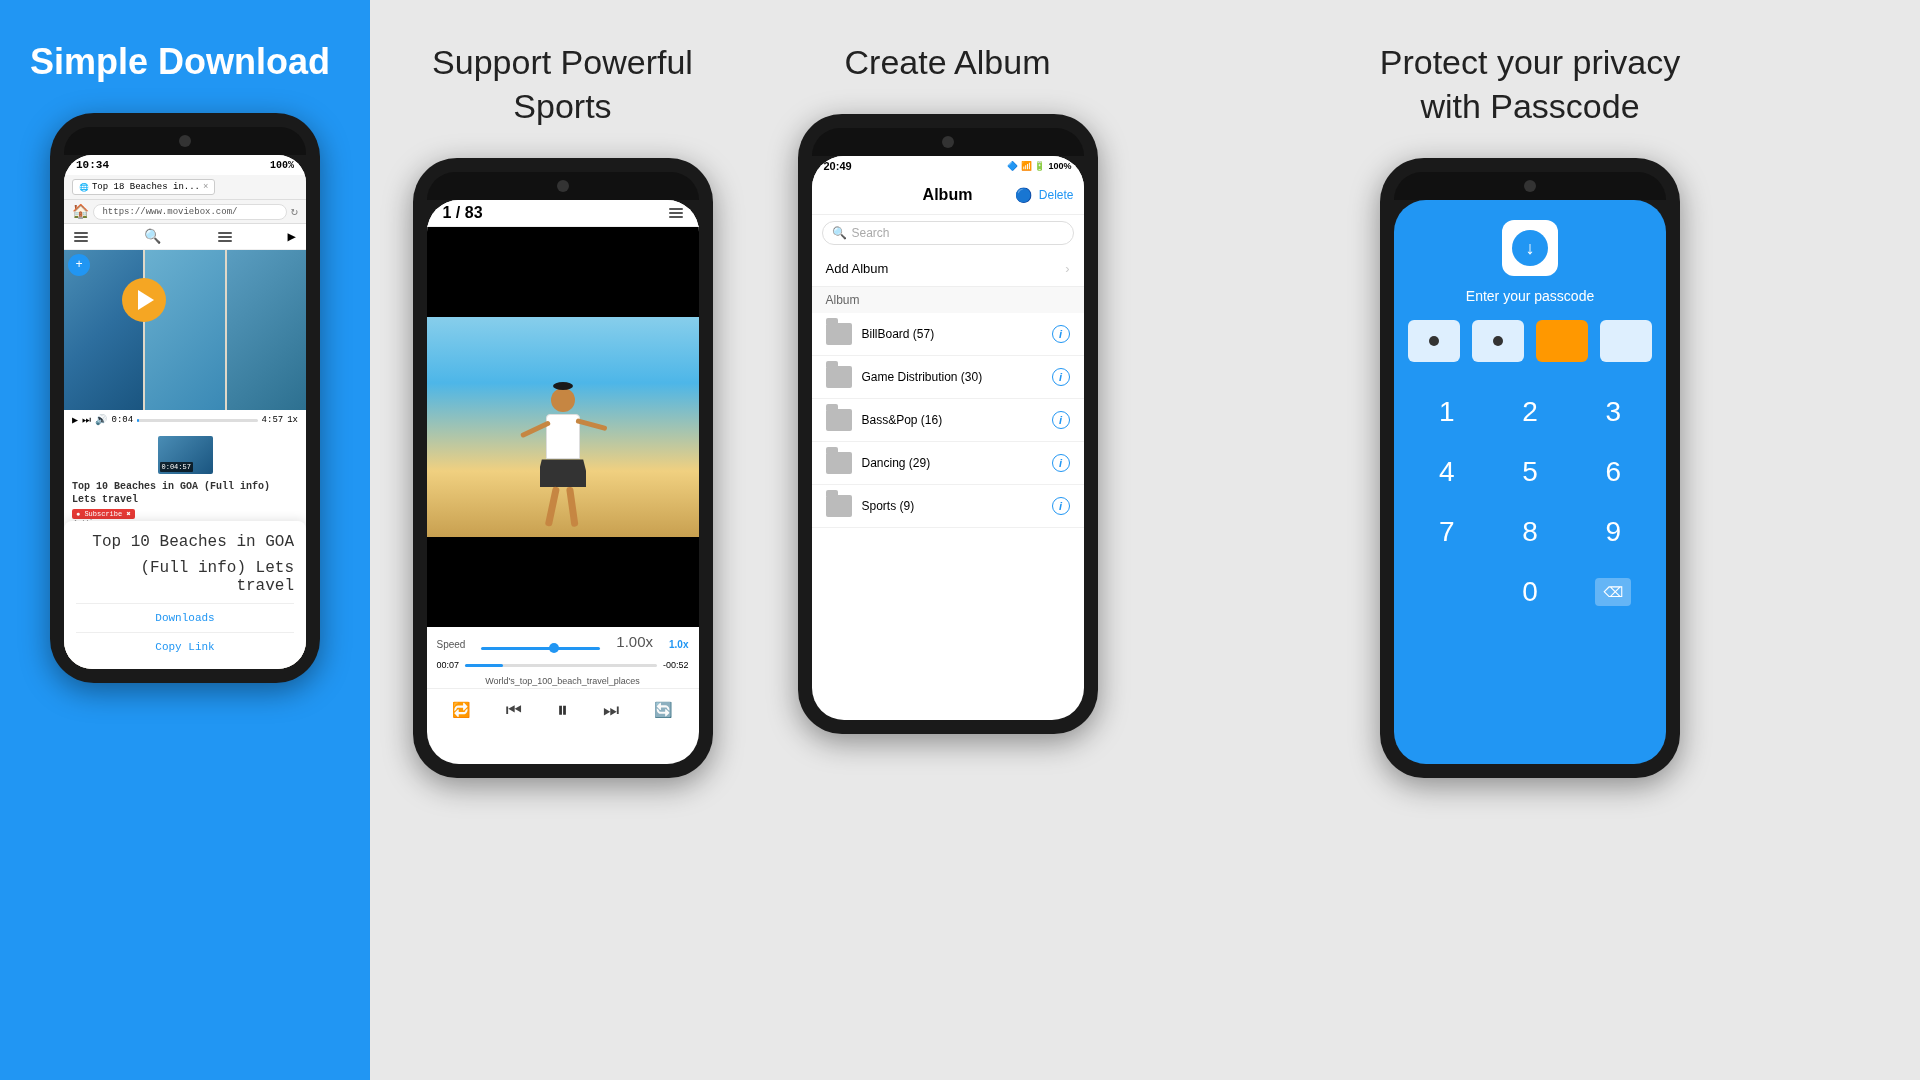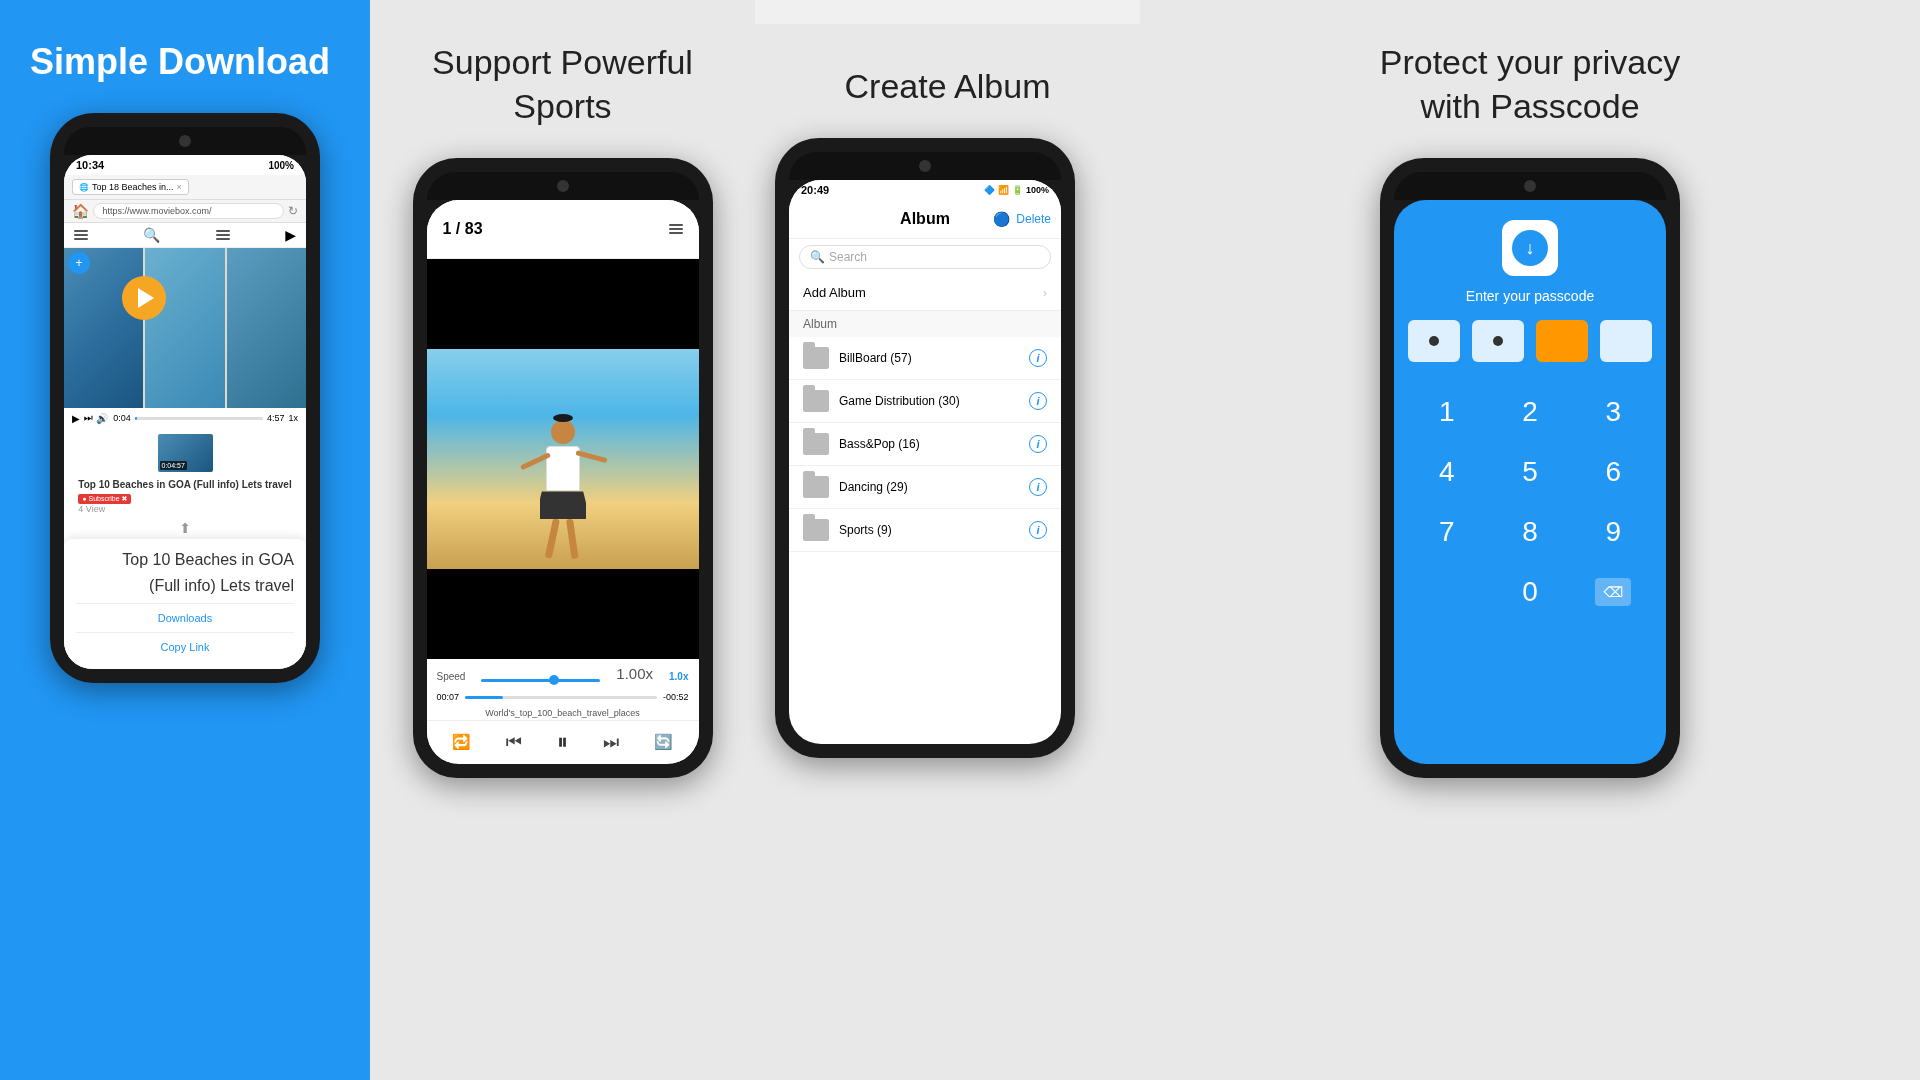--- a/index.html
+++ b/index.html
@@ -43,23 +43,23 @@
       padding: 40px 20px 20px;
       flex-shrink: 0;
     }
 
     
     .section-3 {
       width: 385px;
       background: #e8e8e8;
       display: flex;
       flex-direction: column;
+      align-items: center;
       padding: 40px 20px 20px;
       flex-shrink: 0;
-      margin-top: 24px;
     }
 
     
     .section-4 {
       flex: 1;
       background: #e8e8e8;
       display: flex;
       flex-direction: column;
       align-items: center;
       padding: 40px 20px 36px;
@@ -289,21 +289,21 @@
       border-top: 1px solid #eee;
       margin: 4px 0;
     }
 
     
     .player-header {
       background: white;
       display: flex;
       justify-content: space-between;
       align-items: center;
-      padding: 20px 16px;
+      padding: 4px 16px;
       border-bottom: 1px solid #eee;
     }
     .video-area-top {
       background: black;
       height: 90px;
     }
     .video-area-main {
       background: linear-gradient(180deg, #87ceeb 0%, #4db6e8 30%, #f0d080 70%, #c8a050 100%);
       height: 220px;
       display: flex;
@@ -574,20 +574,21 @@
     .ham-line {
       width: 14px;
       height: 2px;
       background: #555;
       border-radius: 1px;
     }
 
     .phone-small {
       width: 270px;
       height: 570px;
+      font-family: Liberation Mono, monospace;
     }
     .phone-small .phone-screen {
       border-radius: 28px;
     }
     .phone-small .phone-notch-bar {
       border-radius: 26px 26px 0 0;
     }
   </style>
 </head>
 <body>

